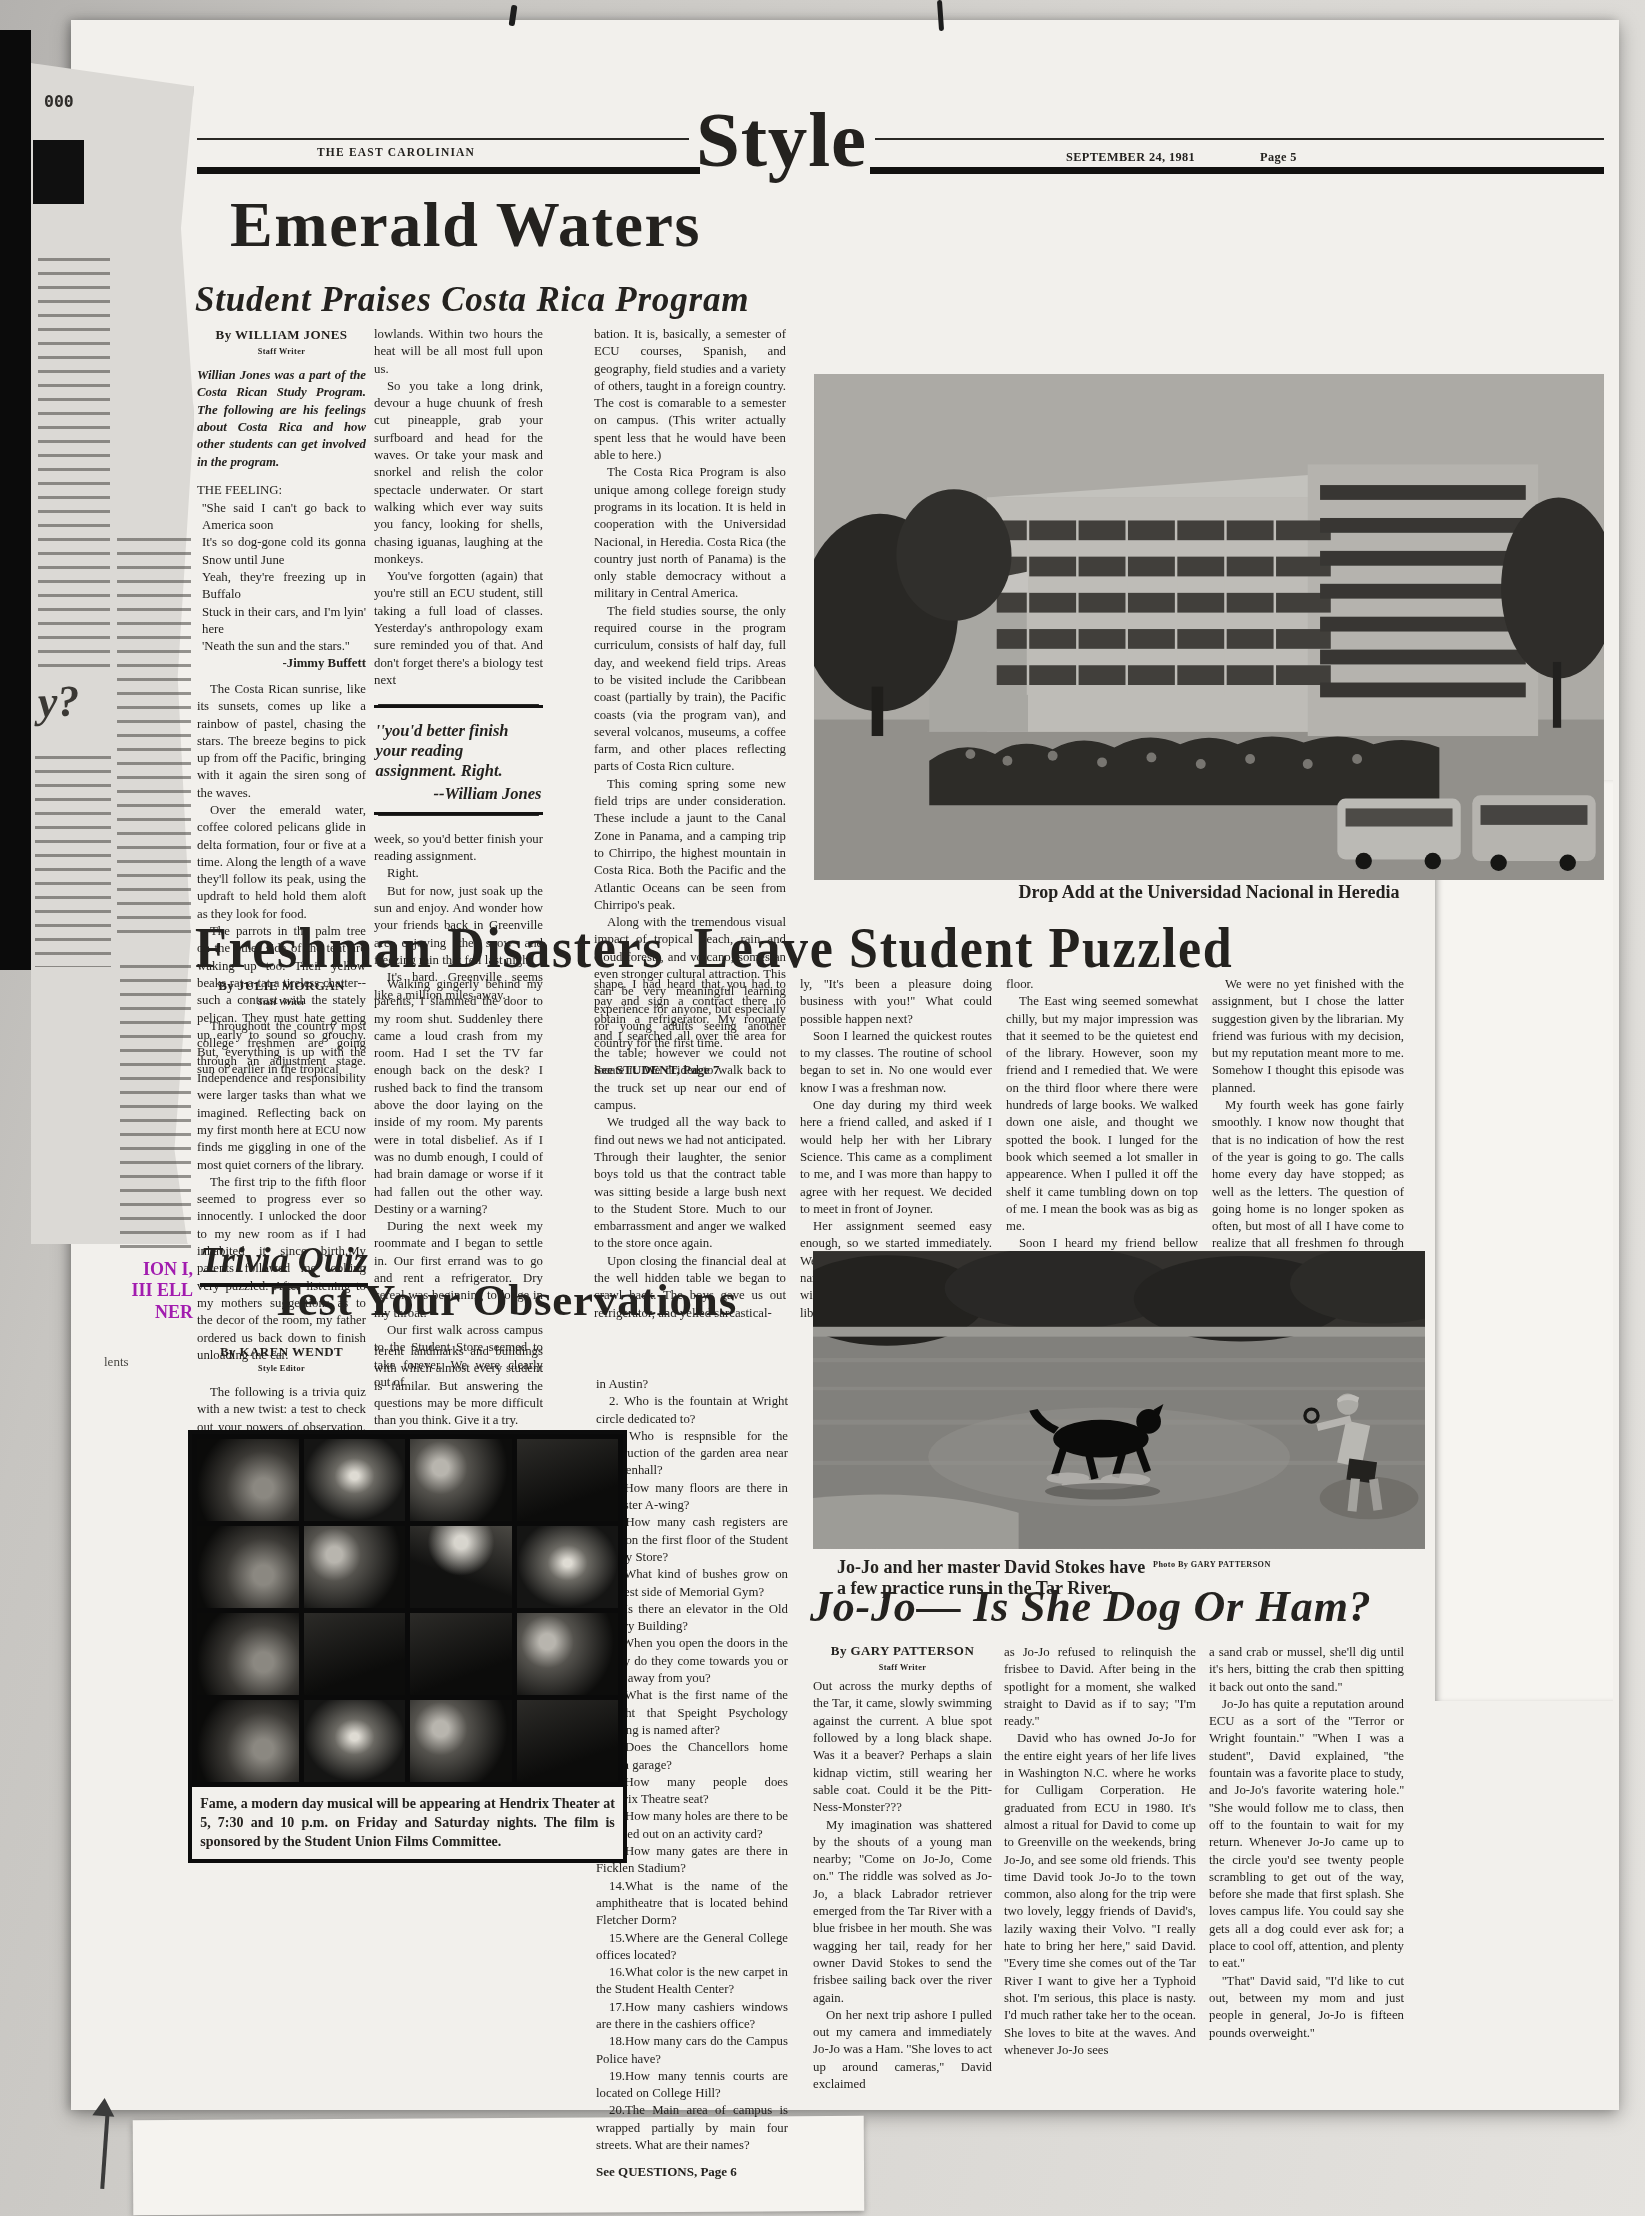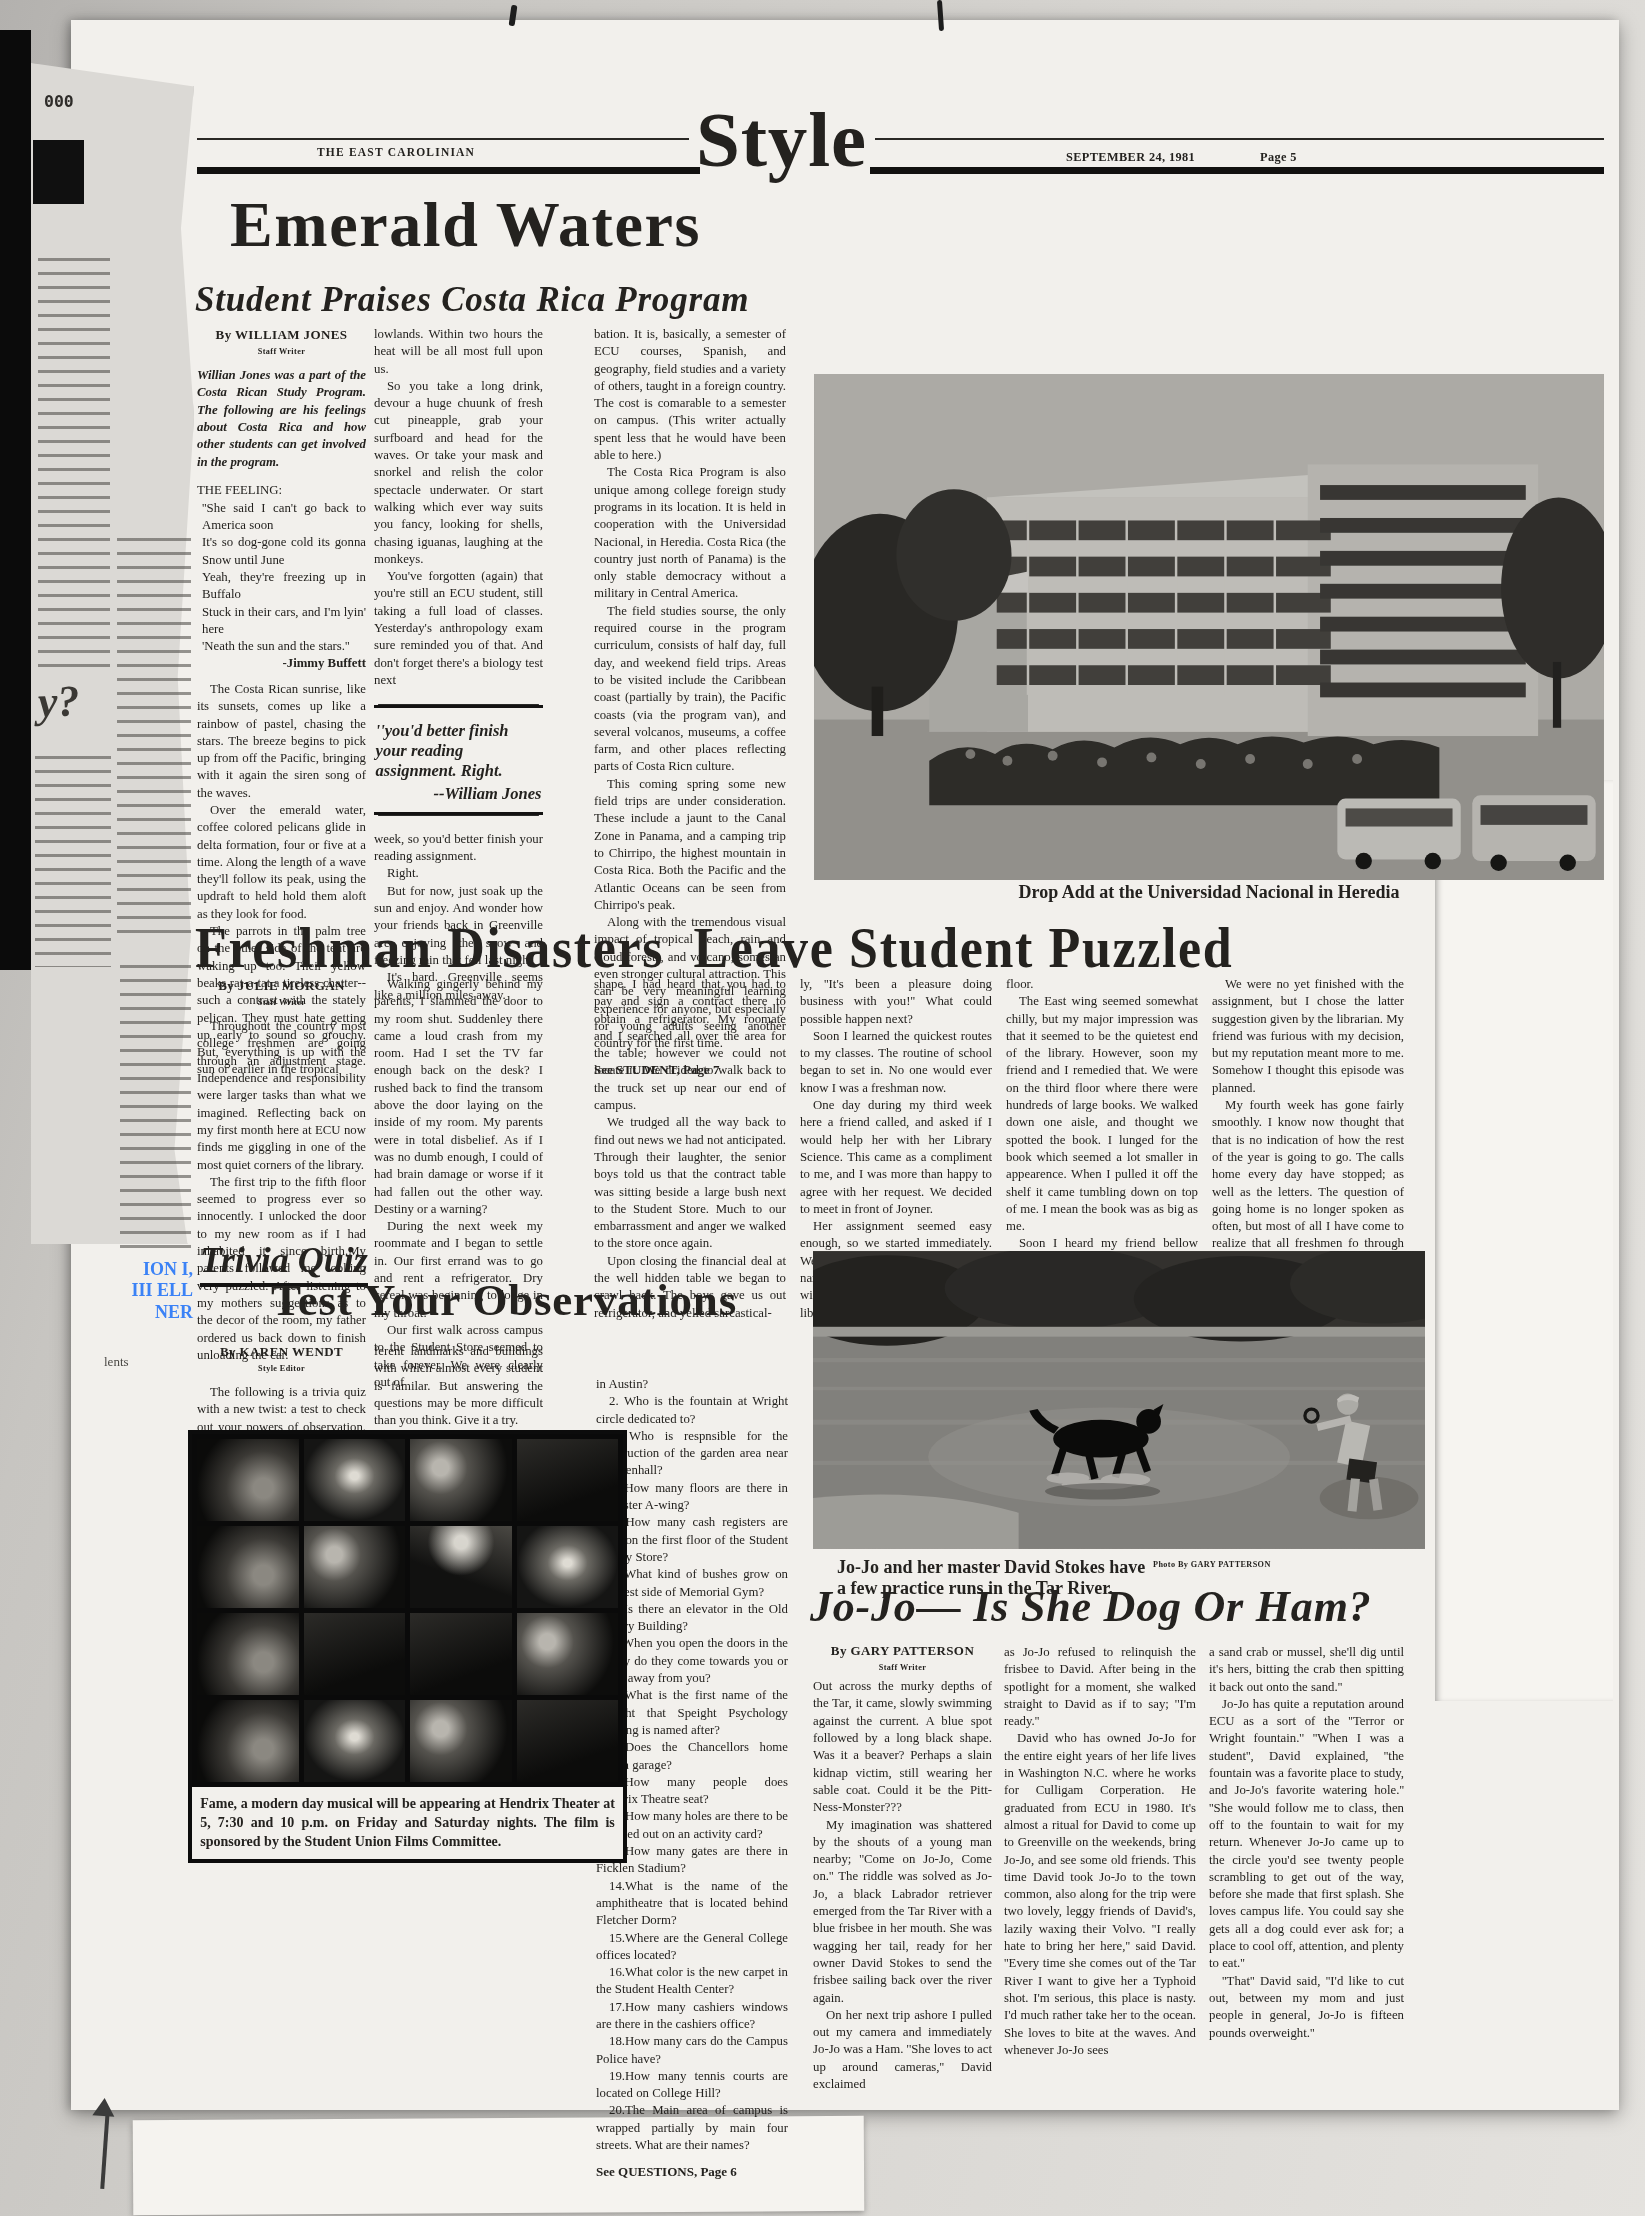--- a/index.html
+++ b/index.html
@@ -19,21 +19,21 @@
   
   .filmbar{left:0;top:30px;width:31px;height:940px;background:#0b0b0b;}
   .tornstrip{left:31px;top:63px;width:163px;height:1181px;background:#dbd9d5;
     clip-path:polygon(0 0,100% 2%,92% 14%,100% 30%,90% 52%,98% 74%,88% 92%,96% 100%,0 100%);
     box-shadow:1.6px 0 5px rgba(0,0,0,.25);}
   .blackbox1{left:33px;top:140px;width:51px;height:64px;background:#101010;}
   .noise{background:repeating-linear-gradient(180deg,rgba(0,0,0,0) 0 10.7px,rgba(70,68,64,.55) 10.7px 14px);
     filter:blur(0.3px);}
   .edge-frag-big{font-style:italic;font-weight:bold;font-size:44px;color:#3a3834;transform:rotate(-2deg);}
   .edge-frag-top{font-family:"DejaVu Sans Mono",monospace;font-size:16.5px;font-weight:bold;color:#2e2c29;}
-  .edge-frag-block{font-weight:bold;font-size:18px;line-height:21.4px;color:#3b82f6;text-align:right;width:71px;}
+  .edge-frag-block{font-weight:bold;font-size:18px;line-height:21.4px;color:#a21caf;text-align:right;width:71px;}
   .edge-frag-small{font-size:13px;color:#4a4844;}
   .pen-arrow{left:86px;top:2098px;width:38px;height:97px;}
   .pen-arrow .shaft{position:absolute;left:16.5px;top:11.5px;width:4.1px;height:79px;background:#3b3b3b;transform:rotate(4deg);}
   .pen-arrow .head{position:absolute;left:7.4px;top:0;width:0;height:0;border-left:11.5px solid transparent;
     border-right:11.5px solid transparent;border-bottom:18px solid #3b3b3b;transform:rotate(4deg);}
   .scanmark{background:#1d1d1d;border-radius:2.5px;}
   
   .rule-thin{height:1.6px;background:#2a2825;}
   .rule-heavy{height:7.4px;background:#121110;}
   .masthead-paper{font-size:11.5px;font-weight:bold;letter-spacing:1.2px;}

